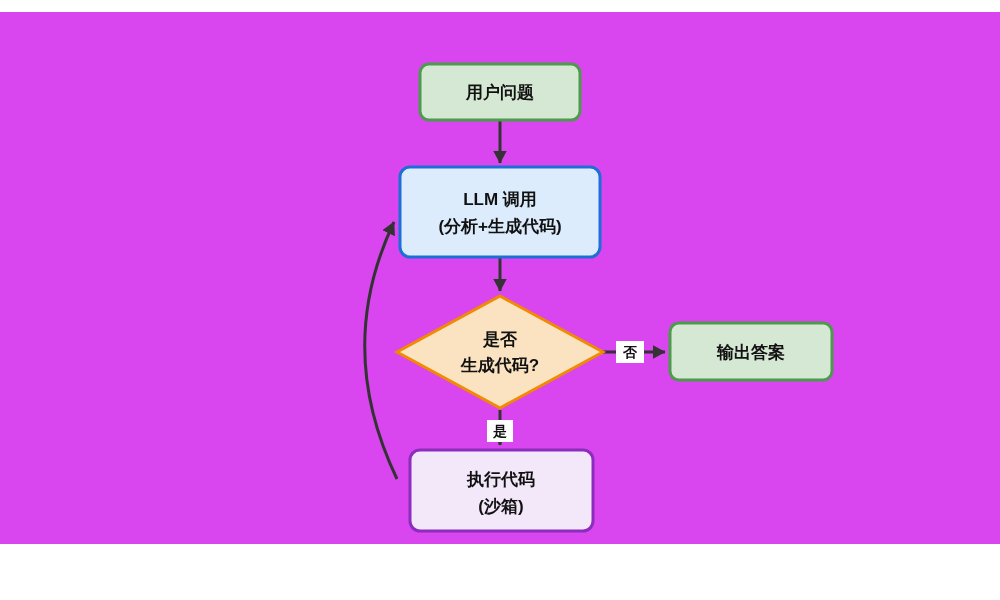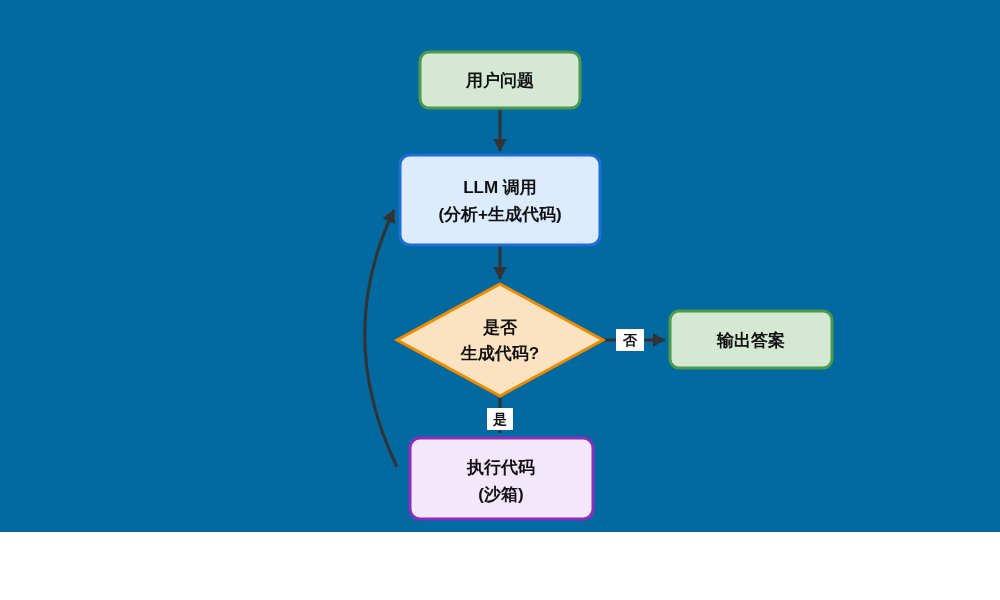--- a/index.html
+++ b/index.html
@@ -1,21 +1,22 @@
 <!DOCTYPE html>
 <html><head>
 <meta charset="utf-8">
 <style>
   html, body { margin: 0; padding: 0; background: #ffffff; }
   .canvas {
     position: relative;
     width: 1000px;
     height: 532px;
-    background: #0369a1;
+    background: #d946ef;
     overflow: hidden;
+    margin-top: 12px;
   }
   svg { display: block; }
   .node { stroke-width: 3px; }
   .node-green  { fill: #d5e8d4; stroke: #4b9b4b; }
   .node-blue   { fill: #dcecfc; stroke: #1e6ed7; }
   .node-orange { fill: #fbe3c2; stroke: #f08b00; }
   .node-purple { fill: #f3e7fa; stroke: #8c2dbe; }
   .edge { stroke: #333333; stroke-width: 3px; fill: none; }
   .node-label {
     font-family: "Liberation Sans", "DejaVu Sans", sans-serif;

